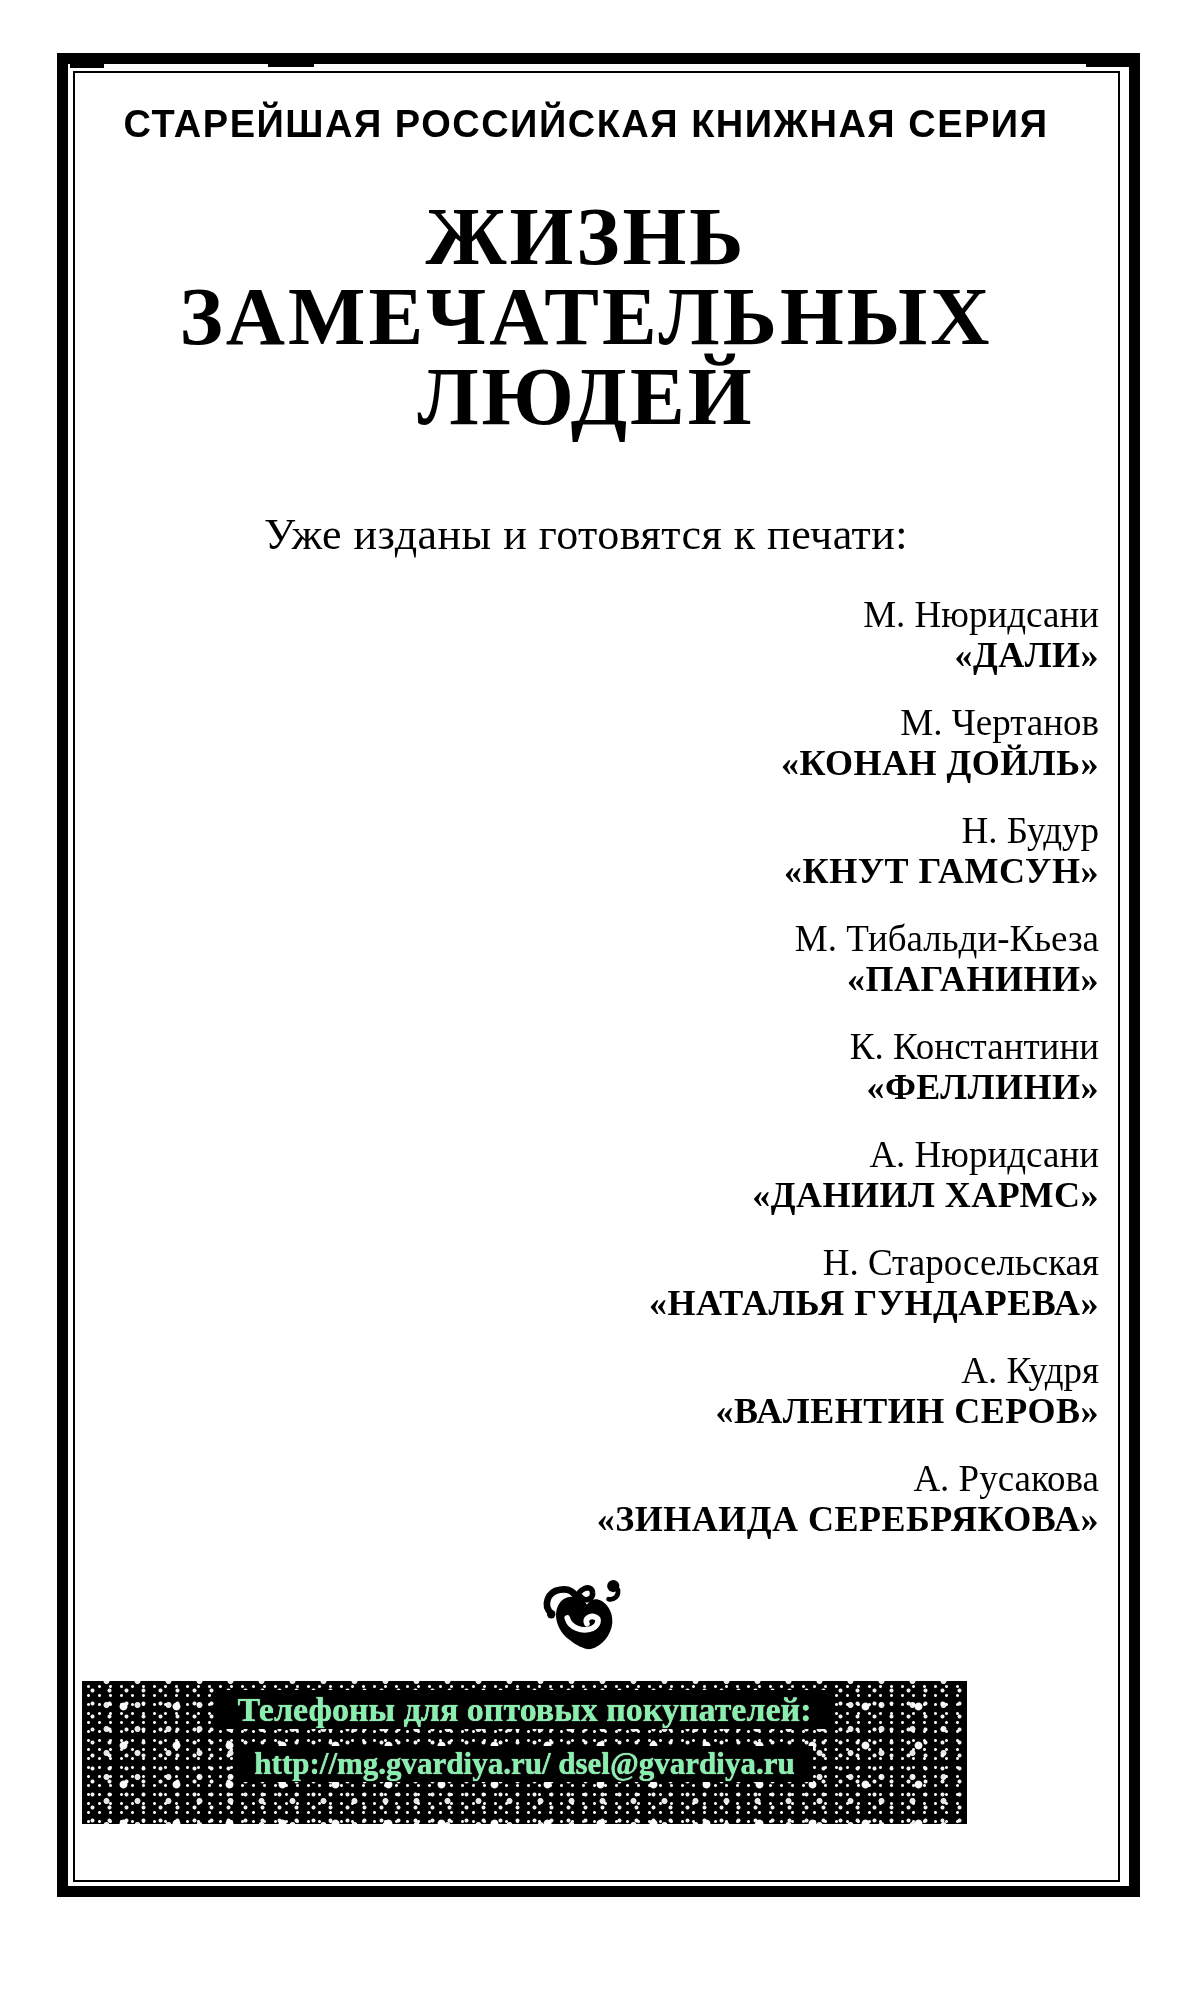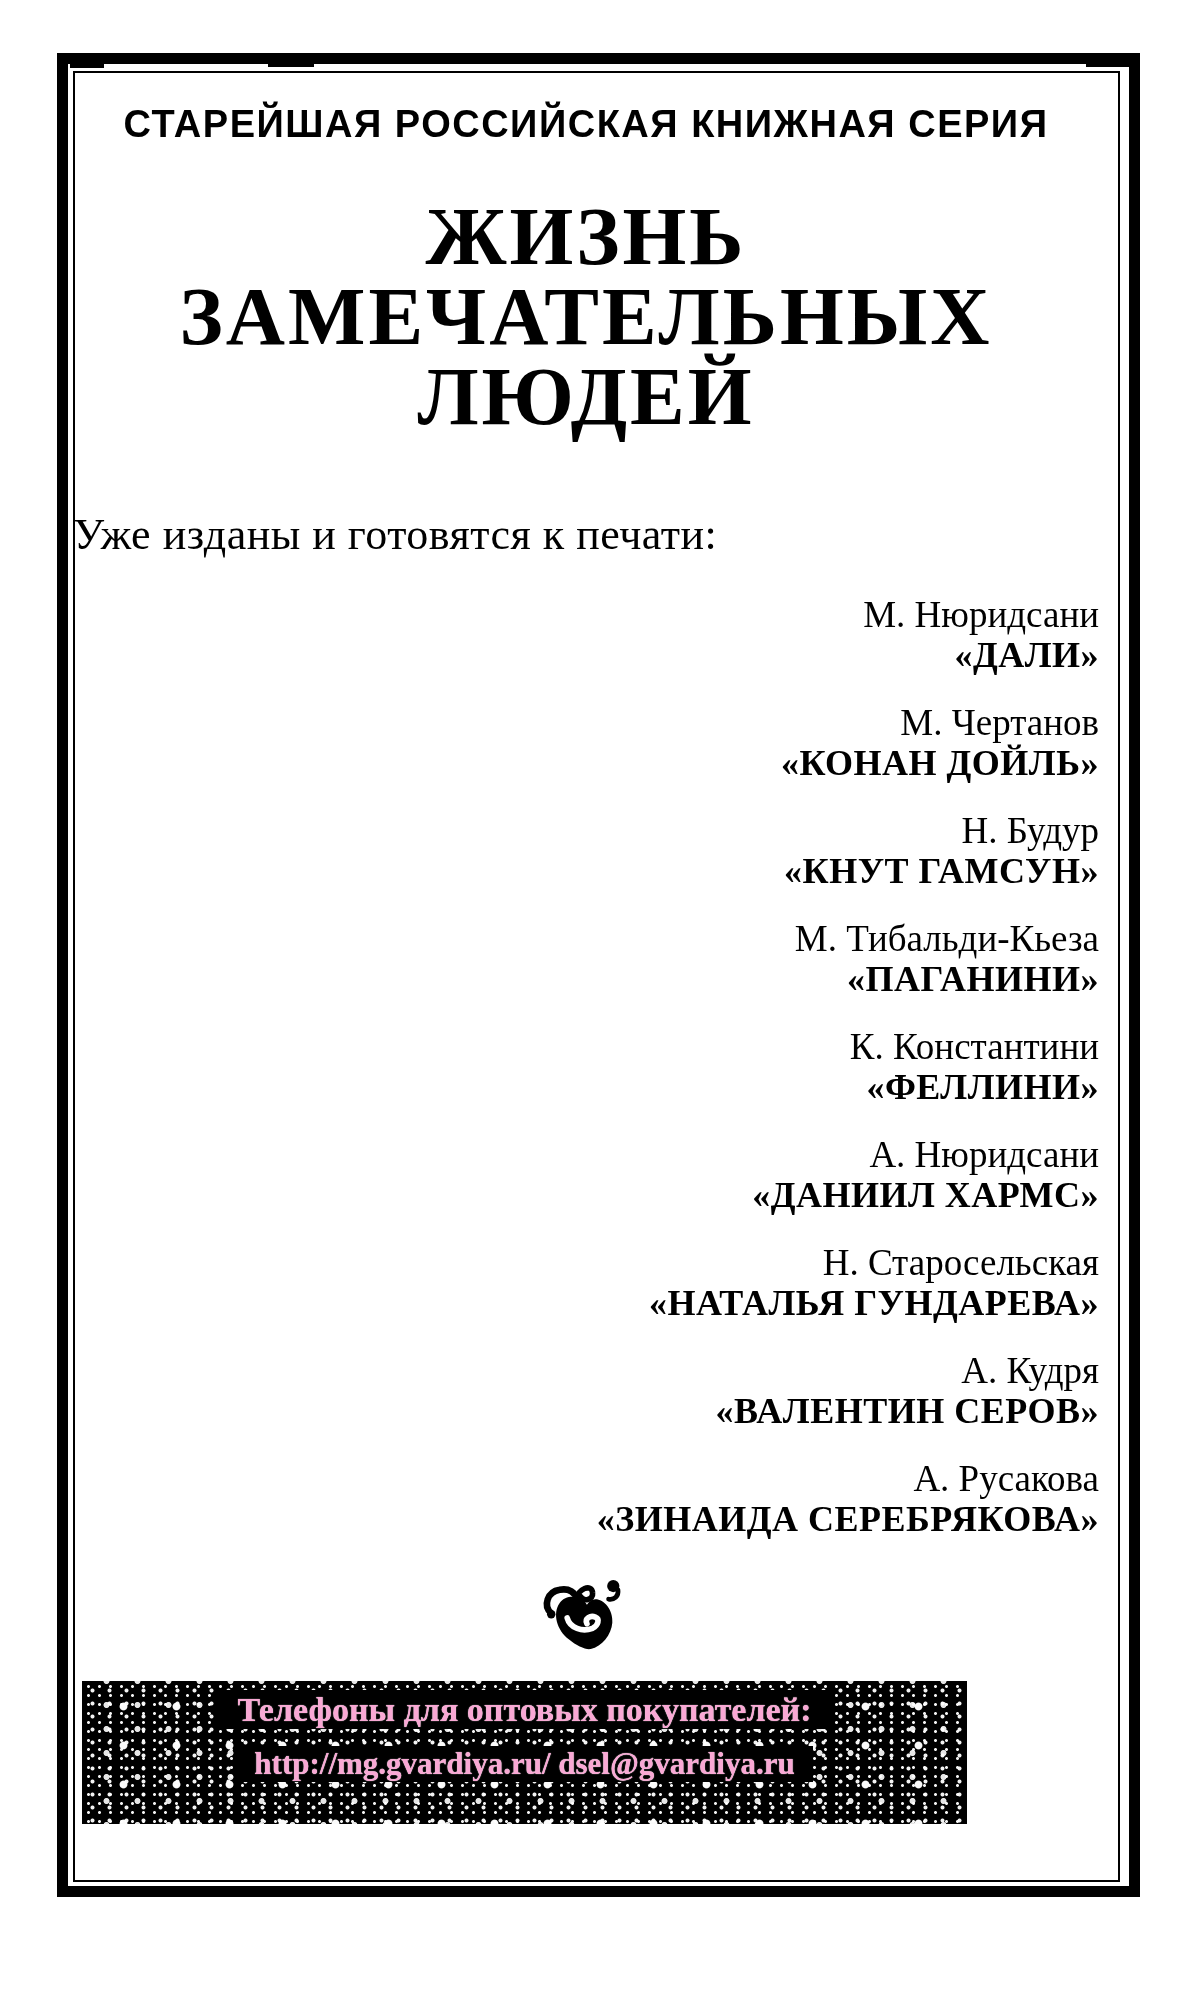--- a/index.html
+++ b/index.html
@@ -39,21 +39,21 @@
     white-space:nowrap;
   }
   .main-title{
     position:absolute;top:126px;left:0;width:100%;
     text-align:center;
     font-weight:700;font-size:82px;line-height:80px;letter-spacing:3px;
     white-space:nowrap;
   }
   .subheading{
     position:absolute;top:438px;left:0;width:100%;
-    text-align:left;font-size:44px;letter-spacing:0.5px;
+    text-align:center;font-size:44px;letter-spacing:0.5px;
     white-space:nowrap;
   }
   .entries{
     position:absolute;top:524px;left:0;width:100%;
     text-align:right;
   }
   .entry{margin-bottom:28px;line-height:40px;}
   .entry .author{font-size:37px;display:block;}
   .entry .book{font-size:36px;font-weight:700;letter-spacing:0.5px;display:block;}
 
@@ -74,21 +74,21 @@
       radial-gradient(circle, rgba(255,255,255,0.98) 0 3.4px, transparent 4.4px);
     background-size:17px 13px, 31px 24px, 11px 9px, 53px 39px;
     background-position:2px 3px, 9px 12px, 1px 1px, 15px 6px;
     box-sizing:border-box;
     display:flex;flex-direction:column;align-items:center;
     padding-top:9px;
     z-index:5;
   }
   .contact-line{
     background:#000;
-    color:#f9a8d4;
+    color:#86efac;
     font-weight:700;
     white-space:nowrap;
     padding:1px 18px;
     text-shadow:0 0 1px #fff;
     line-height:1.1;
   }
   .cl1{font-size:34px;}
   .cl2{font-size:38px;margin-top:2px;}
   .cl3{font-size:31px;margin-top:17px;}
 </style>

